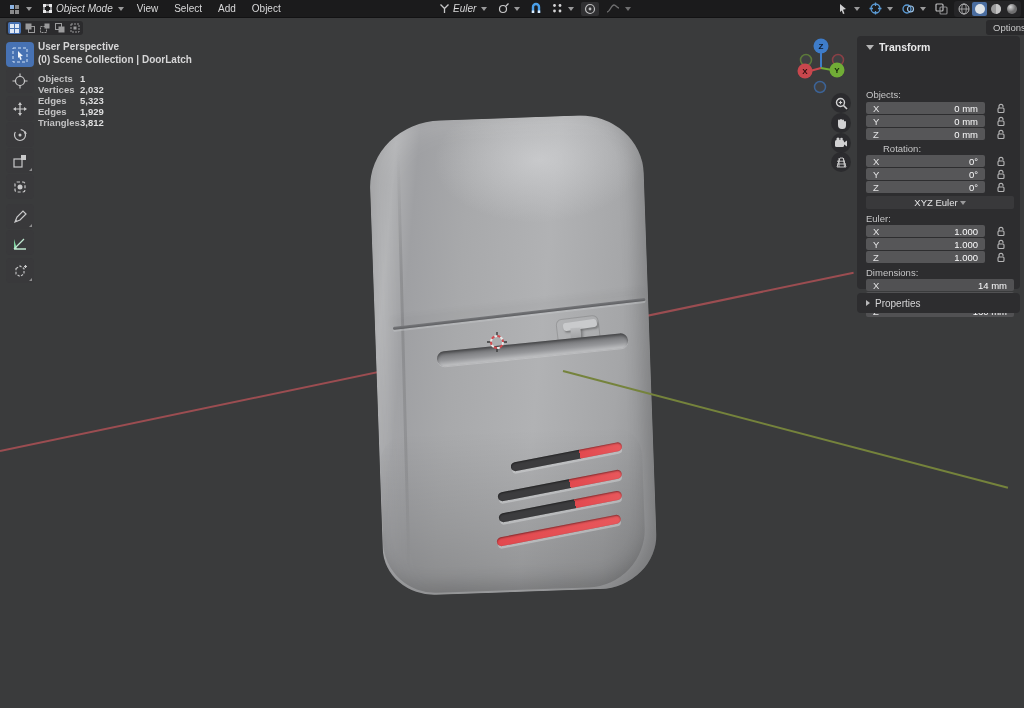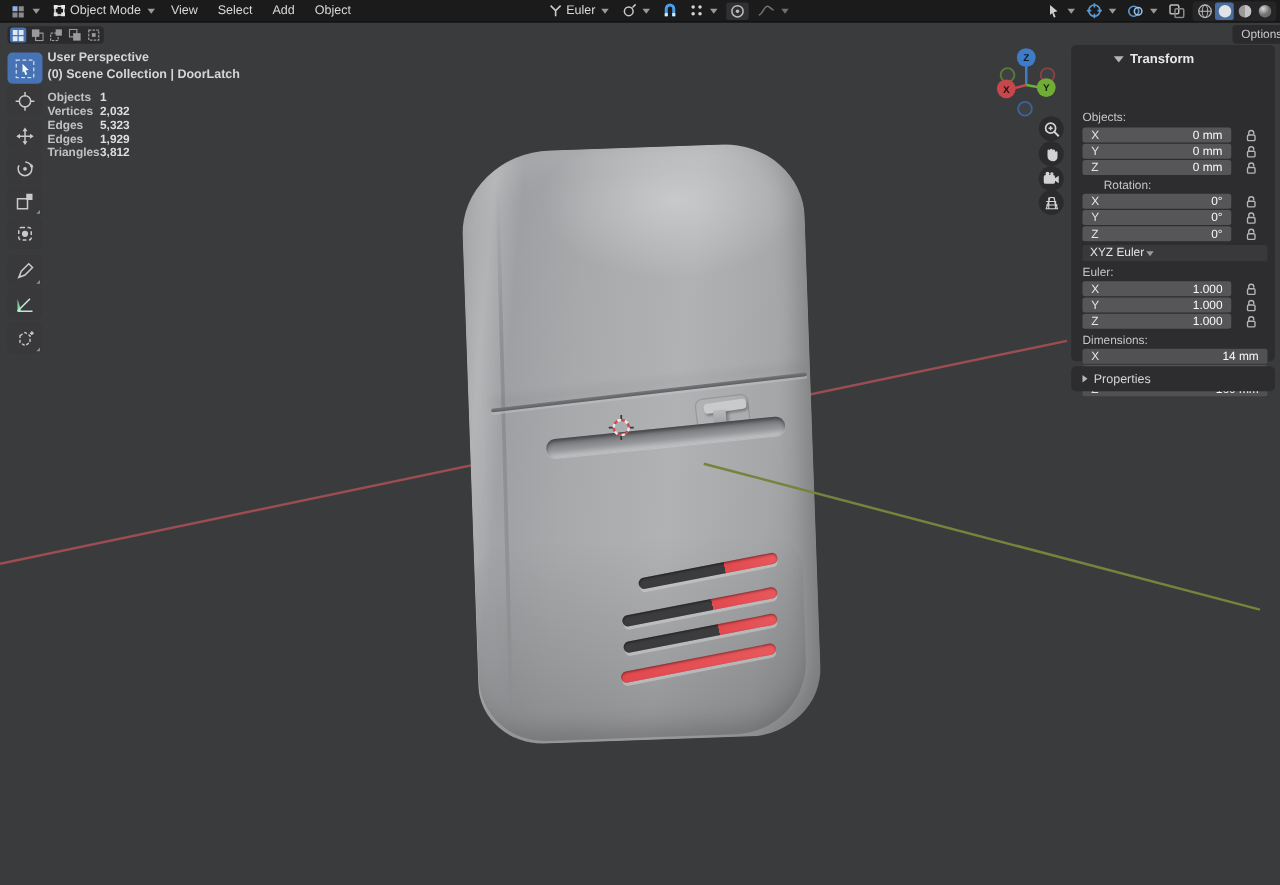--- a/index.html
+++ b/index.html
@@ -9,21 +9,21 @@
 
   
   #header { position:absolute; left:0; top:0; width:1024px; height:18px;
             background:#1b1b1c; border-bottom:1px solid #121213;
             display:flex; align-items:center; font-size:10px; color:#d9d9da; z-index:30; }
   .hgroup { display:flex; align-items:center; height:100%; }
   #hdr-left { padding-left:6px; gap:4px; }
   #hdr-center { position:absolute; left:436px; top:0; gap:4px; }
   #hdr-right { position:absolute; right:3px; top:0; gap:3px; }
   .menu-item { padding:0 6px; color:#d9d9da; cursor:default; }
-  .hbtn { display:flex; align-items:center; gap:3px; padding:1px 3px; border-radius:2px; }
+  .hbtn { display:flex; align-items:center; gap:3px; padding:1px 3px; border-radius:2px;font-style:italic; }
   .hbtn.raised { background:#303032; }
   .caret-down { width:0; height:0; border-left:3px solid transparent; border-right:3px solid transparent;
                 border-top:4px solid #9a9a9b; display:inline-block; margin-left:2px; }
   .caret-right { width:0; height:0; border-top:3px solid transparent; border-bottom:3px solid transparent;
                  border-left:4px solid #b9b9ba; display:inline-block; }
   .icon { display:inline-flex; align-items:center; justify-content:center; }
   .shade-group { display:flex; align-items:center; gap:1px; background:#252527; border-radius:3px; padding:1px 2px; }
   .shade-btn { width:15px; height:14px; display:flex; align-items:center; justify-content:center; border-radius:2px; }
   .shade-btn.active { background:#4a6da0; }
 
@@ -108,34 +108,34 @@
   .nav-btn { position:absolute; left:831px; width:20px; height:20px; border-radius:50%;
              background:rgba(41,41,43,.85); display:flex; align-items:center; justify-content:center; z-index:20; }
 
   
   #transform-panel { left:857px; top:36px; width:163px; height:253px; background:#2d2d2f;
                      border-radius:4px; z-index:10; font-size:9.5px; color:#c6c6c7; }
   #properties-panel { left:857px; top:293px; width:163px; height:20px; background:#2d2d2f;
                       border-radius:4px; z-index:10; display:flex; align-items:center; gap:5px;
                       padding-left:9px; font-size:10px; color:#d5d5d6; }
   .panel-header { display:flex; align-items:center; gap:5px; padding:5px 0 0 9px;
-                  font-size:10.5px; color:#e8e8e9; font-weight:bold;margin-left:25px; }
+                  font-size:10.5px; color:#e8e8e9; font-weight:bold; }
   .chev-open { width:0; height:0; border-left:4px solid transparent; border-right:4px solid transparent;
                border-top:5px solid #b5b5b6; }
   .sec-label { padding:6px 0 2px 9px; }
   .frow { position:absolute; left:9px; display:flex; align-items:center; }
   .field { height:12px; background:#565658; border-radius:2px; display:flex; align-items:center;
            justify-content:space-between; padding:0 7px; }
   .field.w-short { width:119px; }
   .field.w-long  { width:148px; }
   .field .fx { color:#e4e4e5; }
   .field .fv { color:#fbfbfc; }
   .lock-btn { width:18px; height:12px; display:flex; align-items:center; justify-content:center; }
   #euler-dd { position:absolute; left:9px; width:148px; height:13px; background:#39393b; border-radius:2px;
-              display:flex; align-items:center; justify-content:flex-start; padding:0 6px; color:#e6e6e7; }
+              display:flex; align-items:center; justify-content:center; padding:0 6px; color:#e6e6e7; }
 </style>
 </head>
 <body>
 
 <div id="header">
   <div class="hgroup" id="hdr-left">
     <span class="hbtn">
       <span class="icon">
         <svg width="12" height="12">
             <rect x="1" y="2" width="4" height="4" fill="#8db4e2"></rect>

